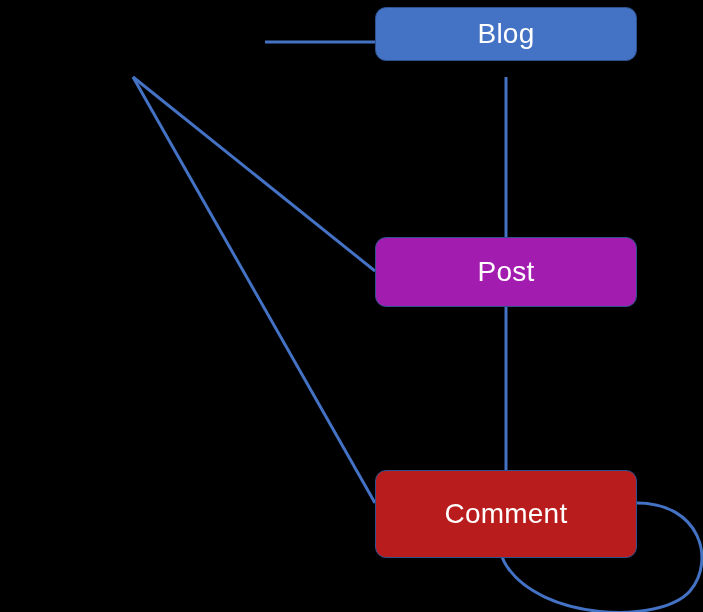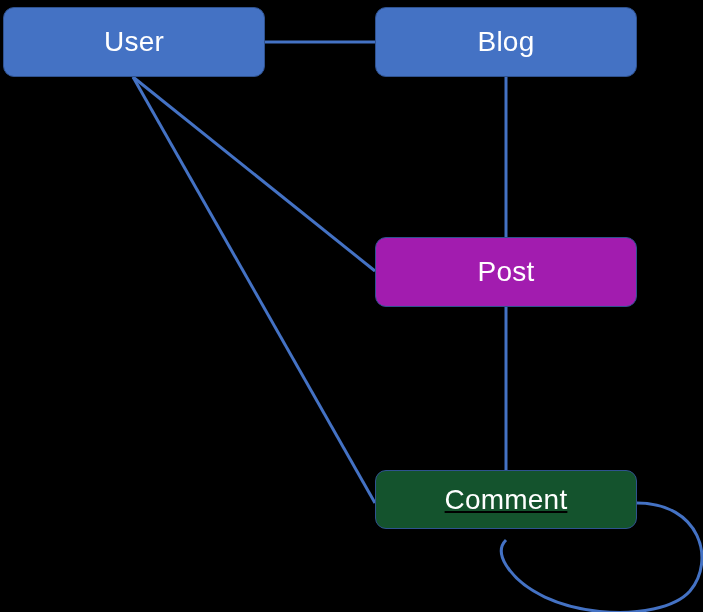--- a/index.html
+++ b/index.html
@@ -50,29 +50,26 @@
 
   <svg id="edge-layer" viewBox="0 0 703 612">
     <path fill="none" stroke="#4472C4" stroke-width="3" d="M 265,42 L 375,42"></path>
     <path fill="none" stroke="#4472C4" stroke-width="3" d="M 506,77 L 506,237"></path>
     <path fill="none" stroke="#4472C4" stroke-width="3" d="M 506,307 L 506,470"></path>
     <path fill="none" stroke="#4472C4" stroke-width="3" d="M 133,77 L 375,271"></path>
     <path fill="none" stroke="#4472C4" stroke-width="3" d="M 133,77 L 375,503"></path>
     <path fill="none" stroke="#4472C4" stroke-width="3" d="M 637,503 C 700,503 716,560 690,591 C 660,625 540,620 506,565 C 498,552 502,544 506,540"></path>
   </svg>
 
-  <div class="node" style="left: 3px; top: 7px; width: 262px; height: 70px; background: rgb(68, 114, 196); border-color: rgb(47, 82, 143);">
-    <span class="node-label" style="color: rgb(255, 255, 255);">User</span>
-  </div>
 
-  <div class="node" style="left: 375px; top: 7px; width: 262px; height: 70px; background: rgb(68, 114, 196); border-color: rgb(47, 82, 143);">
+  <div class="node" style="left: 375px; top: 7px; width: 262px; height: 54px; background: rgb(68, 114, 196); border-color: rgb(47, 82, 143);">
     <span class="node-label" style="color: rgb(255, 255, 255);">Blog</span>
   </div>
 
   <div class="node" style="left: 375px; top: 237px; width: 262px; height: 70px; background: #a21caf; border-color: rgb(47, 82, 143);">
     <span class="node-label" style="color: rgb(255, 255, 255);">Post</span>
   </div>
 
-  <div class="node" style="left: 375px; top: 470px; width: 262px; height: 59px; background: #14532d; border-color: rgb(47, 82, 143); text-decoration: underline;">
+  <div class="node" style="left: 375px; top: 470px; width: 262px; height: 88px; background: #b91c1c; border-color: rgb(47, 82, 143);">
     <span class="node-label" style="color: rgb(255, 255, 255);">Comment</span>
   </div>
 
 </div>
 
 </body></html>

